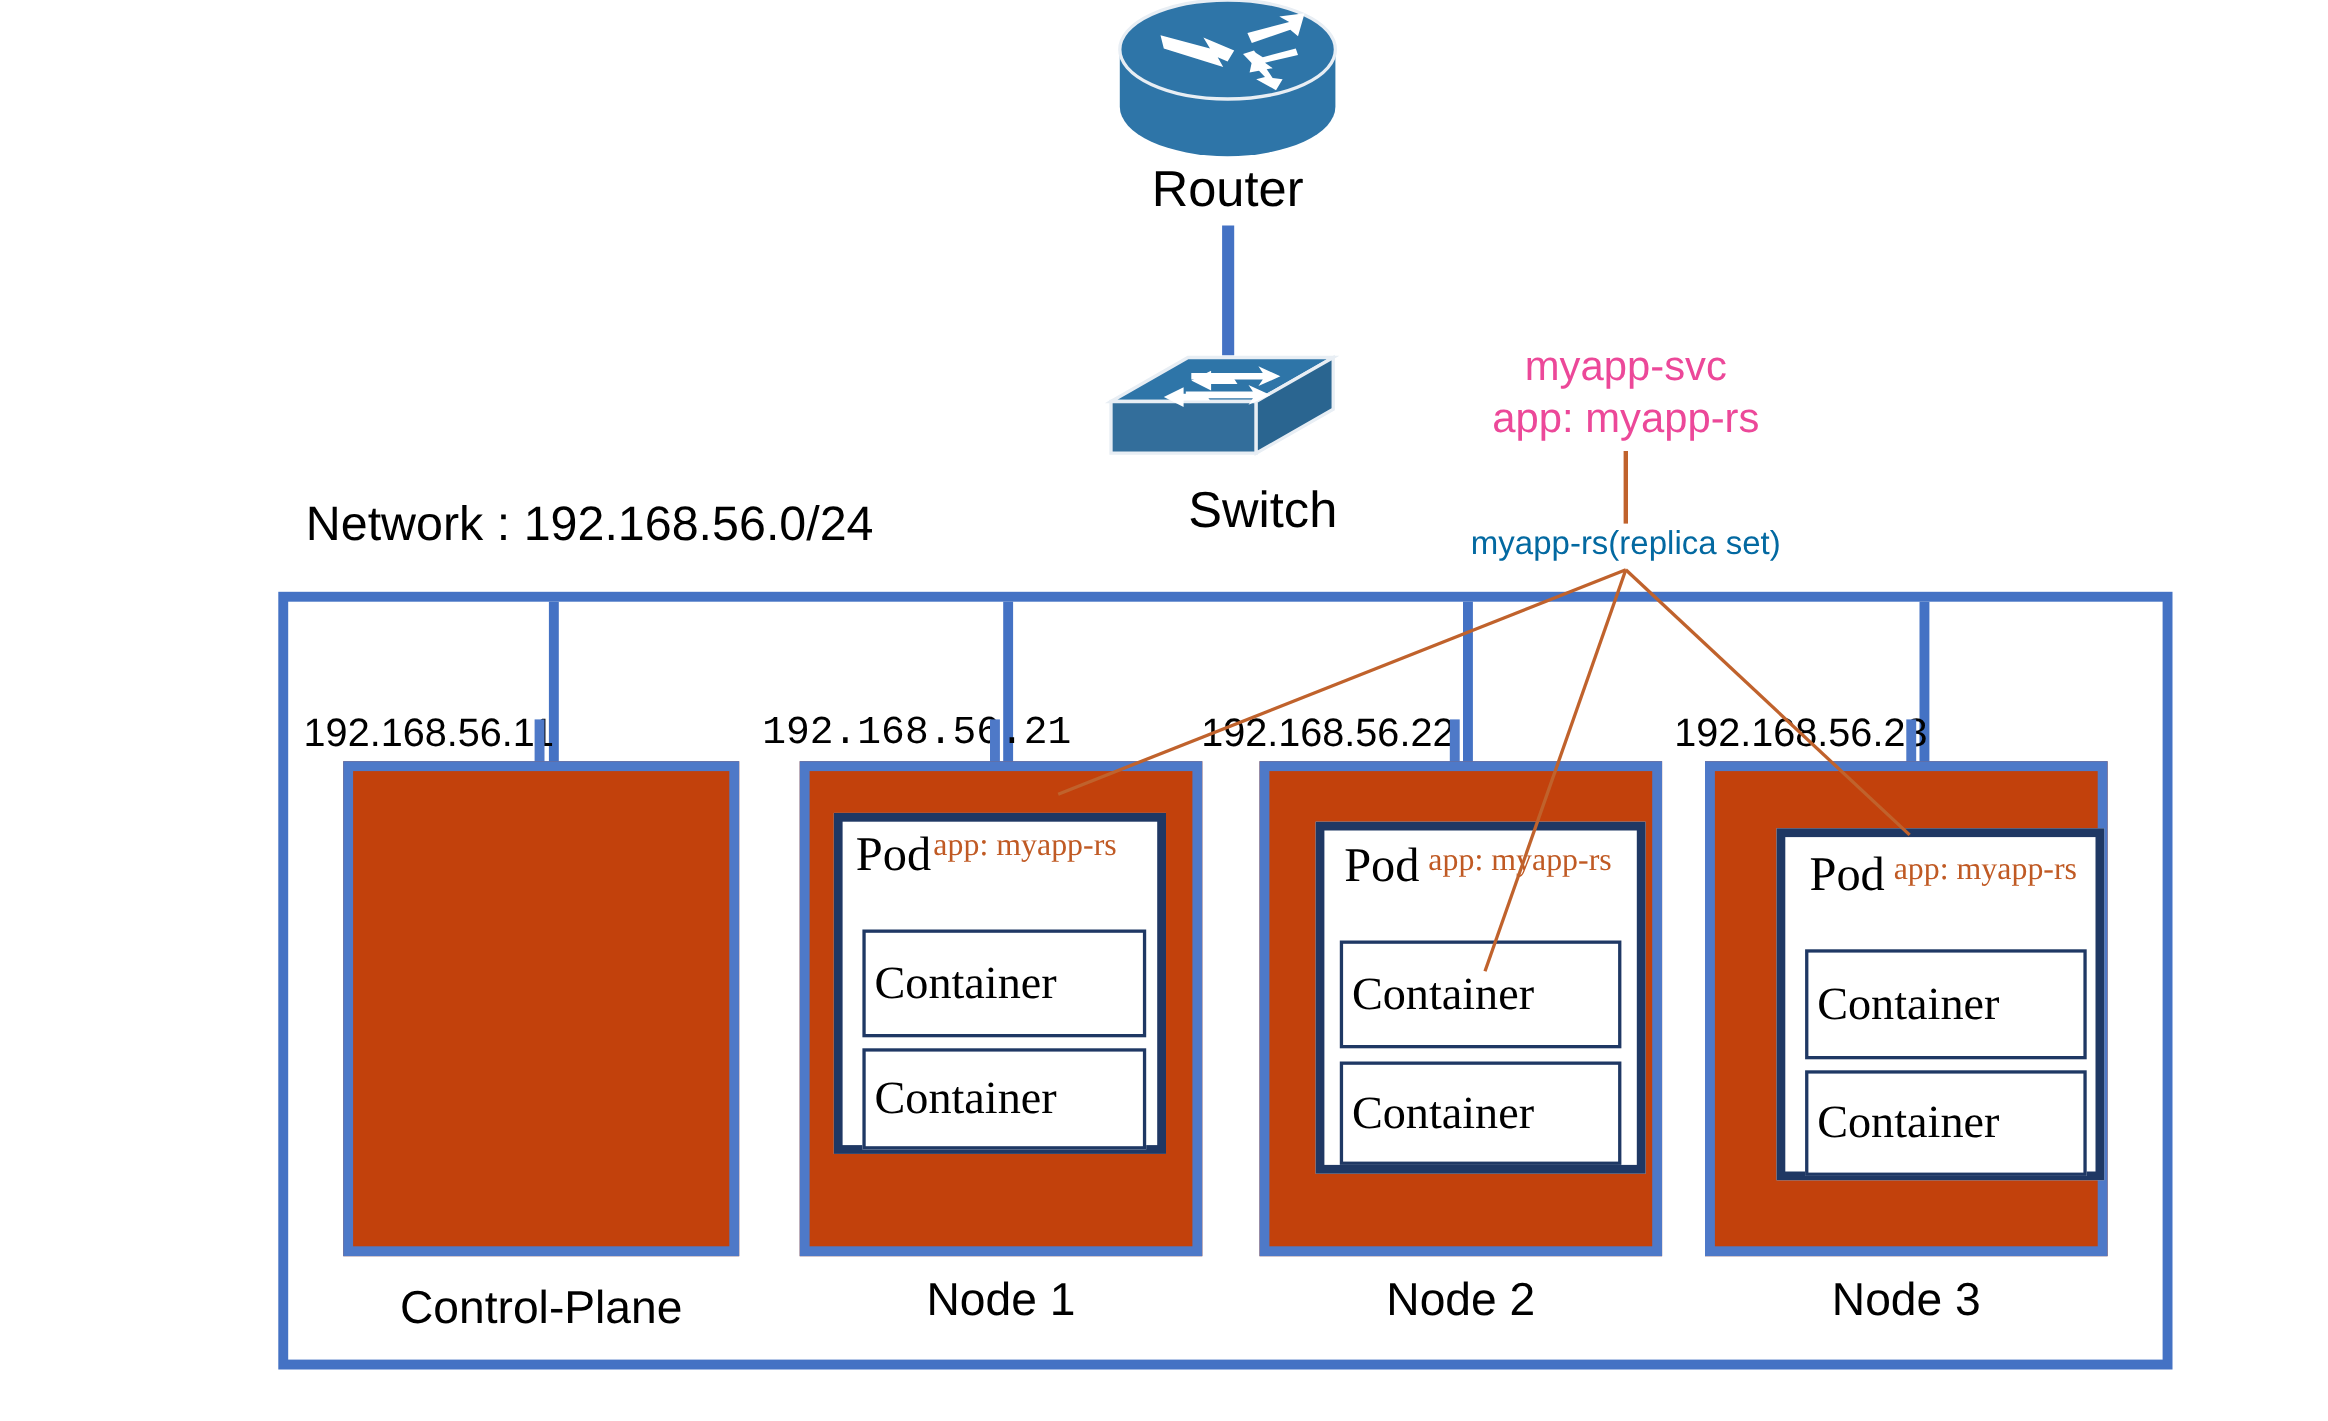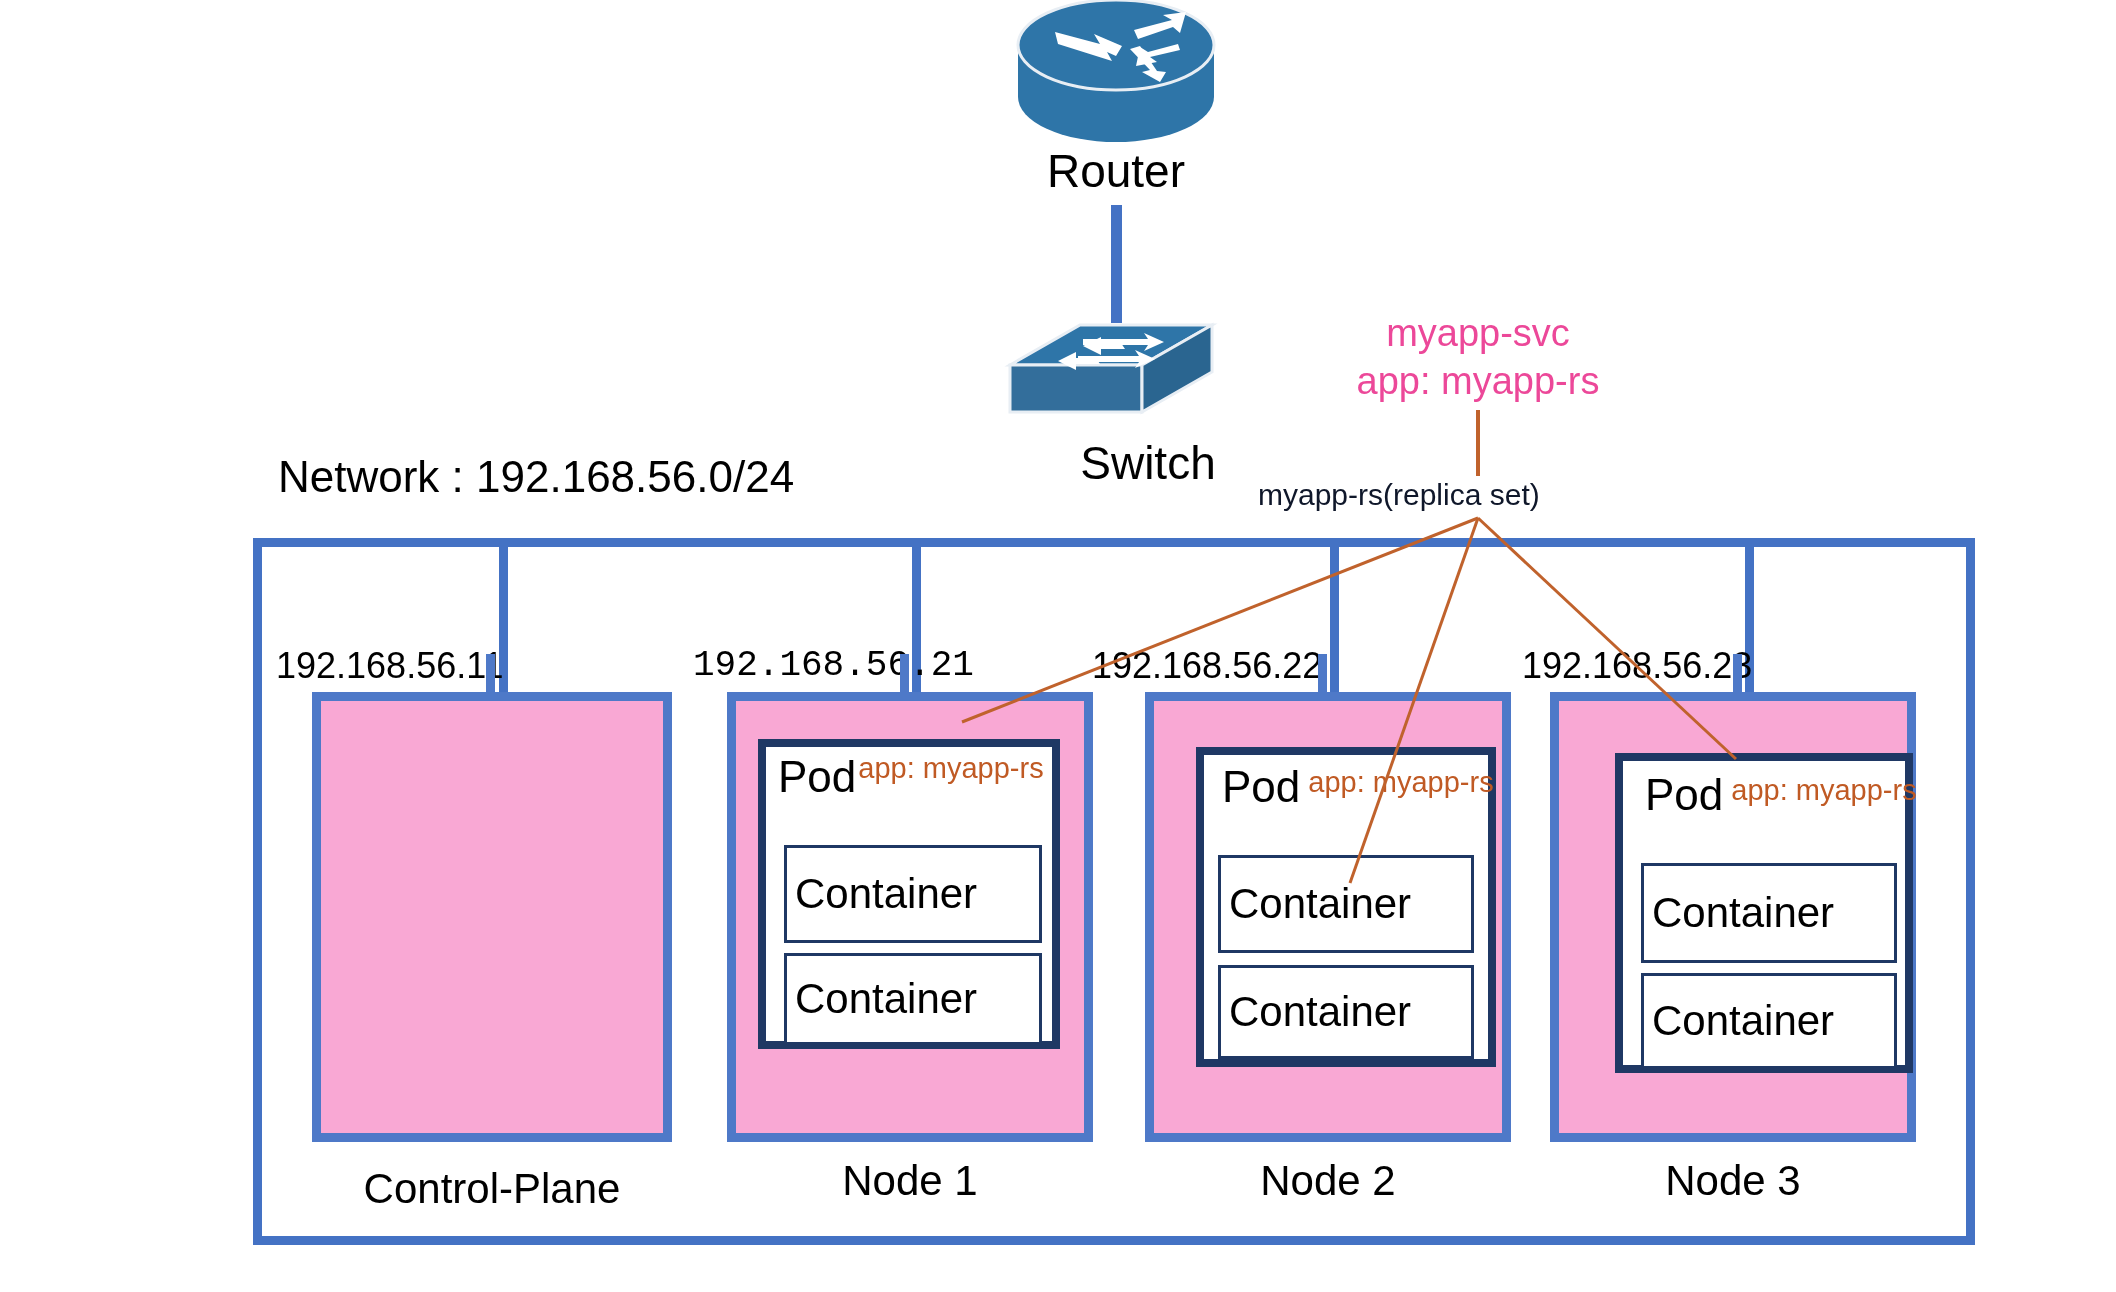--- a/index.html
+++ b/index.html
@@ -44,45 +44,46 @@
 
   
   .svc-text {
     color: #ec4899;
     font-size: 38px;
     text-align: center;
     line-height: 1.25;
     white-space: nowrap;
   }
   .rs-text {
-    color: #0f172a;
+    color: #0369a1;
     font-size: 30px;
-    text-align: left;
+    text-align: center;
     white-space: nowrap;
   }
   .svc-stem {
     background: #C0622C;
   }
 
   
   .cluster-box {
     border: 9px solid #4472C4;
     background: transparent;
     box-sizing: border-box;
   }
   .band-divider {
     background: #4472C4;
     width: 9px;
   }
 
   
   .node-box {
     border: 9px solid #4E79C8;
-    background: #f9a8d4;
-    box-sizing: border-box;
+    background: #c2410c;
+    box-sizing: border-box;
+    font-family: Liberation Serif, serif;
   }
   .node-stub {
     background: #4E79C8;
     width: 9px;
   }
 
   
   .pod-box {
     border: 8px solid #1F3864;
     background: #ffffff;

